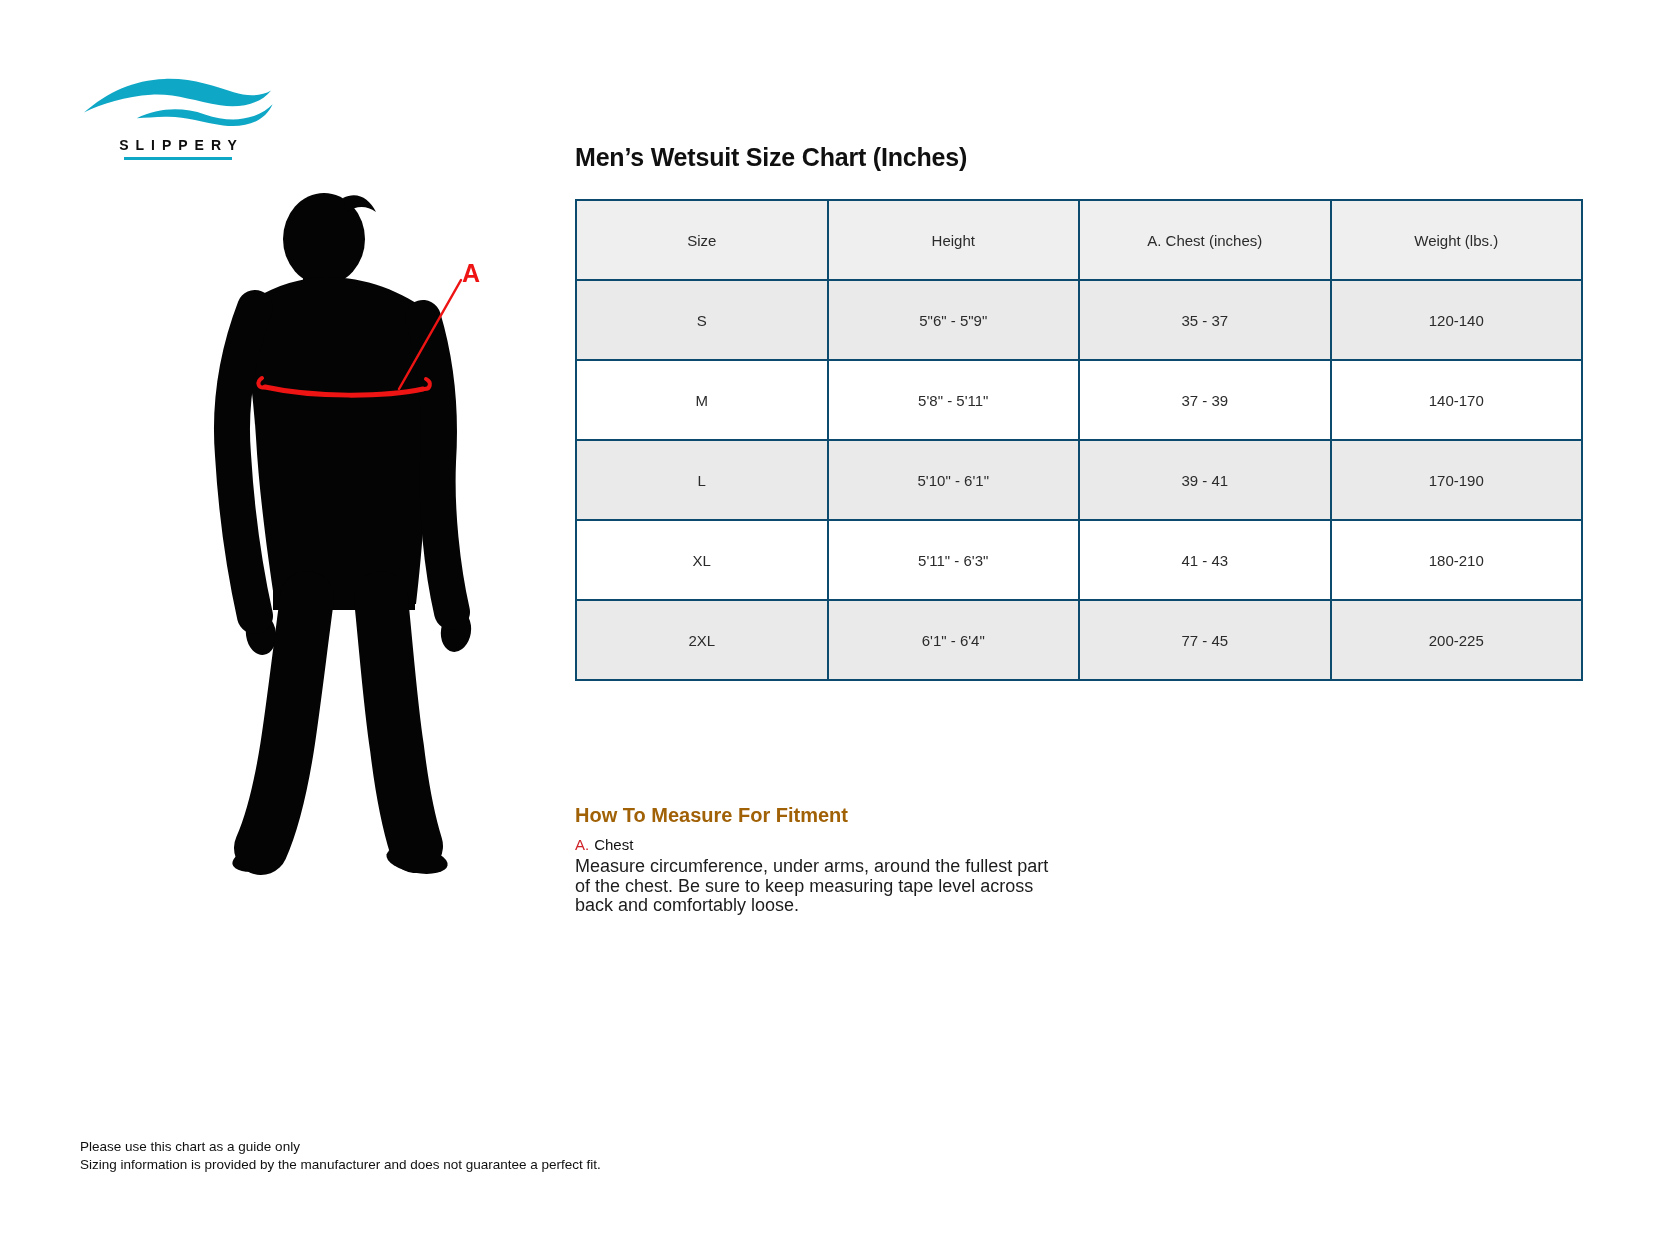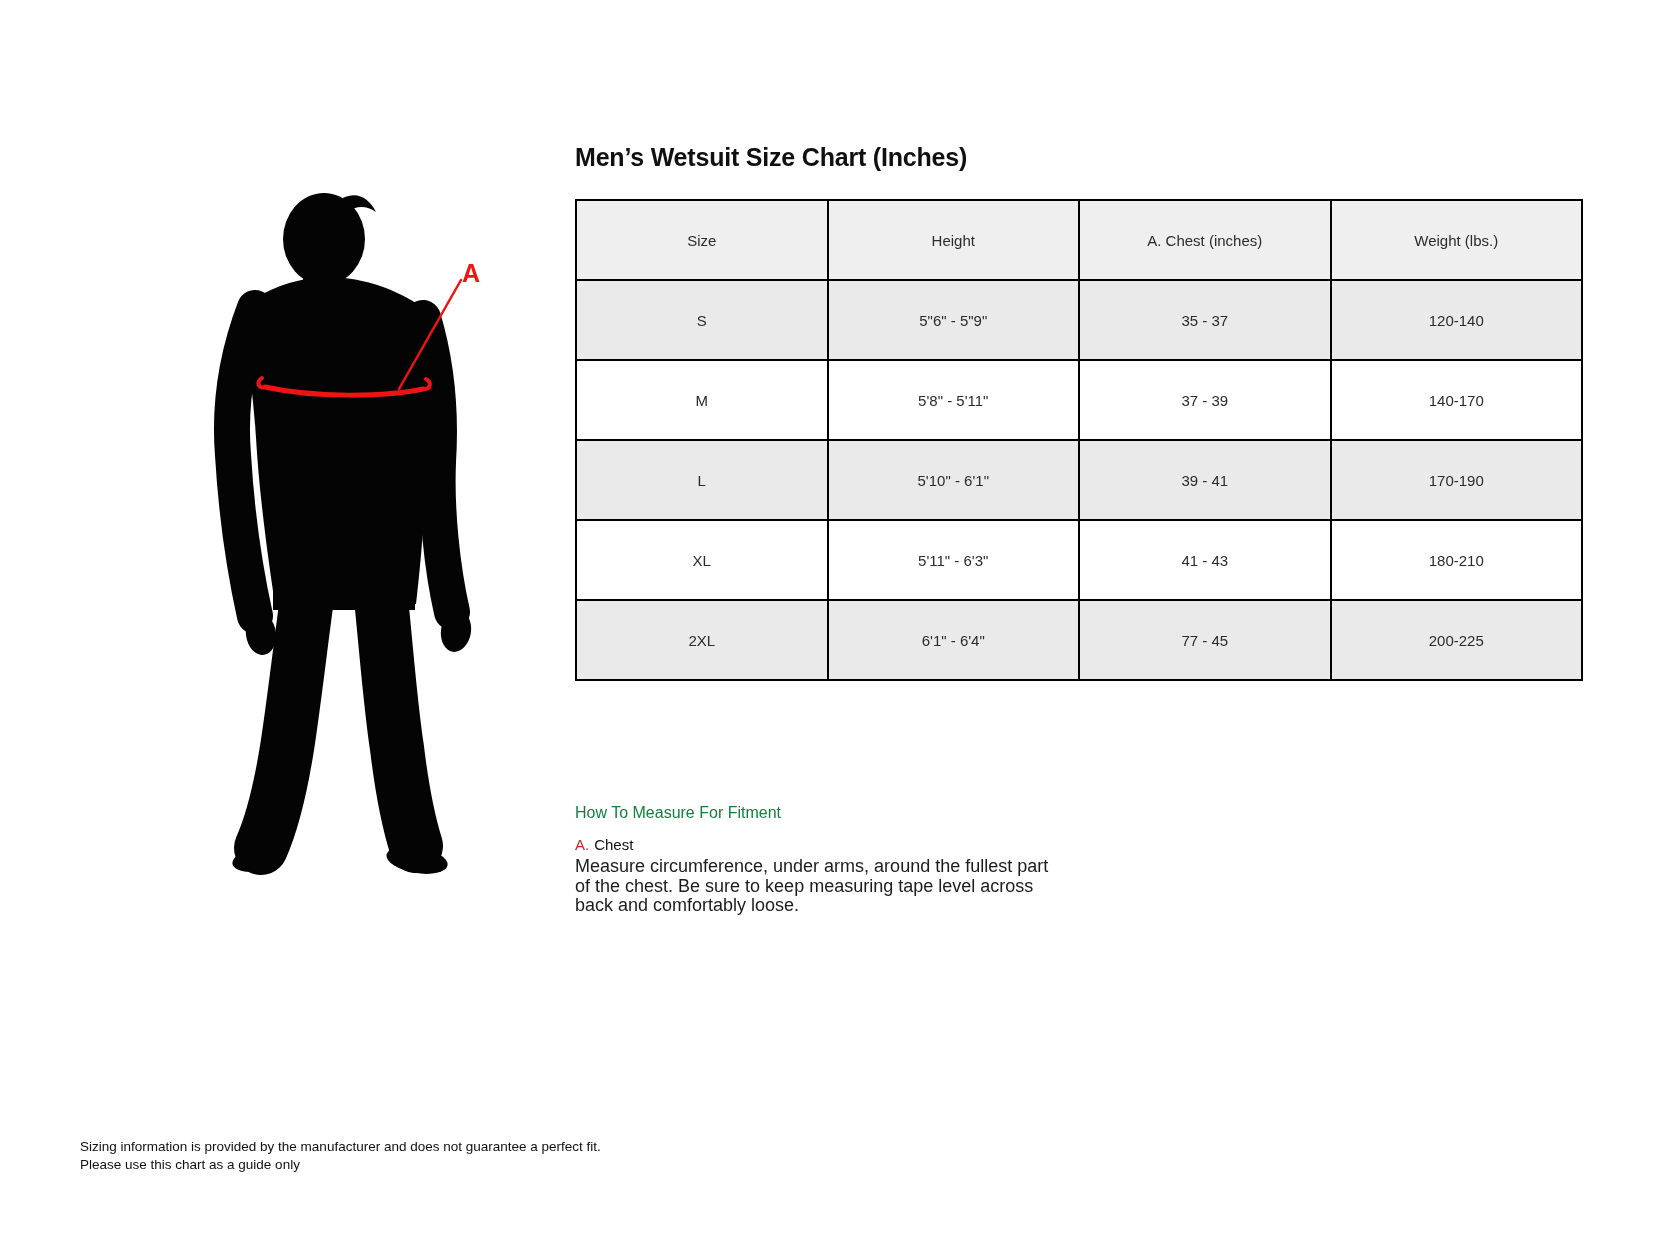--- a/index.html
+++ b/index.html
@@ -16,40 +16,48 @@
   
   .figure { position:absolute; left:185px; top:190px; width:300px; height:690px; }
 
   
   .page-title { position:absolute; left:575px; top:143px; font-size:25px; font-weight:bold; color:#101010; letter-spacing:-0.2px; }
 
   
   .table-wrap { position:absolute; left:575px; top:199px; width:1008px; }
   table.size-table { border-collapse:collapse; width:1008px; table-layout:fixed; }
   .size-table th, .size-table td {
-    border:2px solid #000000; height:80px; text-align:center; vertical-align:middle;
+    border:2px solid #0c4a6e; height:80px; text-align:center; vertical-align:middle;
     font-size:15px; font-weight:normal; color:#2b2b2b;
   }
   .size-table thead th { background:#efefef; }
   .size-table tr.shaded td { background:#eaeaea; }
 
   
-  .section-heading { position:absolute; left:575px; top:804px; font-size:16px; font-weight:normal; color:#15803d; }
+  .section-heading { position:absolute; left:575px; top:804px; font-size:20px; font-weight:bold; color:#a16207; }
   .measure-item { position:absolute; left:575px; top:836px; font-size:15px; font-weight:normal; color:#111; }
   .measure-item .letter { color:#cf2127; margin-right:5px; }
   .measure-desc { position:absolute; left:575px; top:857px; font-size:18px; line-height:19.5px; color:#1c1c1c; }
 
   
   .footer { position:absolute; left:80px; top:1138px; font-size:13.5px; line-height:17.5px; color:#101010; }
 </style>
 </head>
 <body>
 
 <div class="canvas">
 
+  <div class="logo">
+    <svg class="logo-wave" viewBox="0 0 200 58" xmlns="http://www.w3.org/2000/svg">
+      <path fill="#0fa7c6" d="M 2 42 C 26 21 54 8 86 7 C 116 6 138 15 158 21 C 173 25.5 187 25 197 19 C 186 33 165 38 144 34.5 C 117 30 96 22 72 23.5 C 46 25 20 33 2 42 Z"></path>
+      <path fill="#0fa7c6" d="M 57 48 C 80 37 104 36 128 44 C 146 50 163 51 178 46 C 187 43 194 38.5 198.5 33.5 C 191 51 171 58.5 147 55.5 C 125 52.5 106 45.5 86 46.5 C 76 47 66 47.5 57 48 Z"></path>
+    </svg>
+    <div class="brand-name">SLIPPERY</div>
+    <div class="brand-underline"></div>
+  </div>
 
   <svg class="figure" viewBox="0 0 300 690" xmlns="http://www.w3.org/2000/svg">
     <g fill="#040404">
 
       <ellipse cx="139" cy="49" rx="41" ry="46"></ellipse>
       <path d="M 158 8 C 172 1 184 8 191 22 C 181 15 171 16 162 22 Z"></path>
 
       <rect x="118" y="80" width="42" height="32"></rect>
 
       <path d="M 56 118 C 82 98 112 88 140 87 C 175 86 218 100 246 124 C 250 170 246 215 243 262 C 240 320 236 372 231 414 L 90 414 C 82 362 74 300 71 248 C 68 200 61 155 56 118 Z"></path>
@@ -133,17 +141,17 @@
   <div class="measure-item">
     <span class="letter">A.</span><span>Chest</span>
   </div>
   <div class="measure-desc">
     <div>Measure circumference, under arms, around the fullest part</div>
     <div>of the chest. Be sure to keep measuring tape level across</div>
     <div>back and comfortably loose.</div>
   </div>
 
   <div class="footer">
+    <div>Please use this chart as a guide only</div>
     <div>Sizing information is provided by the manufacturer and does not guarantee a perfect fit.</div>
-    <div>Please use this chart as a guide only</div>
   </div>
 
 </div>
 
 </body></html>

